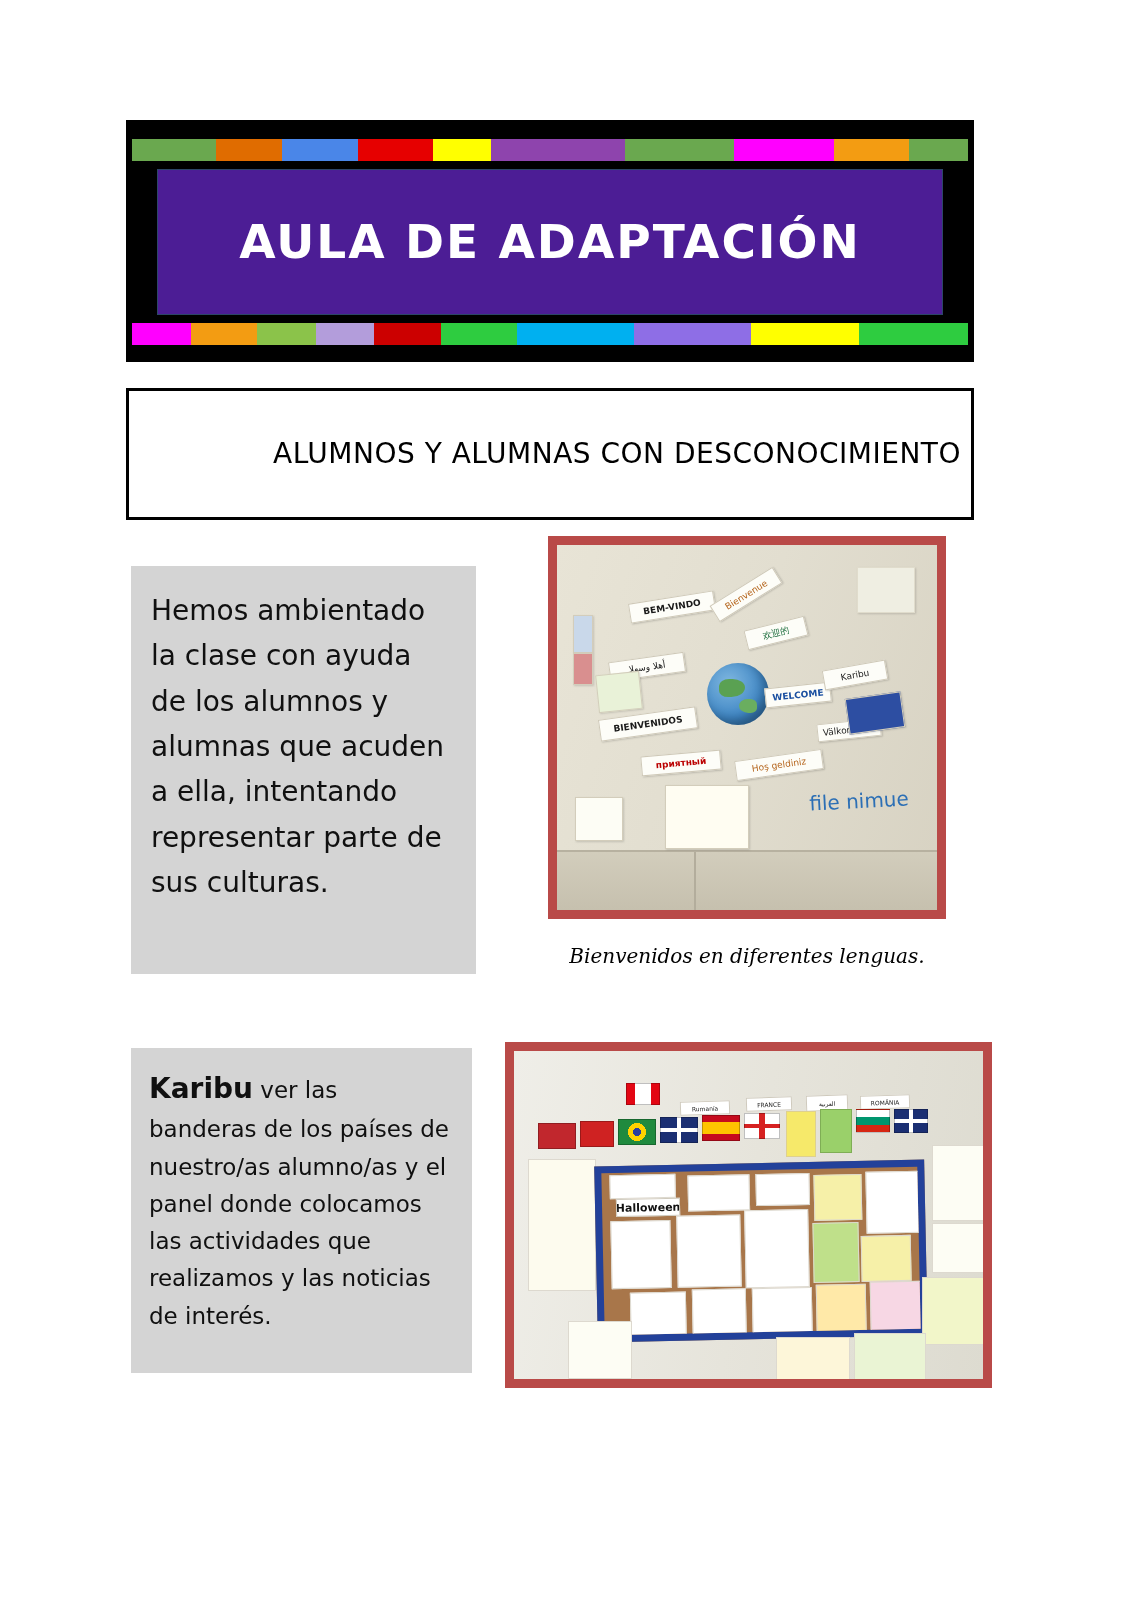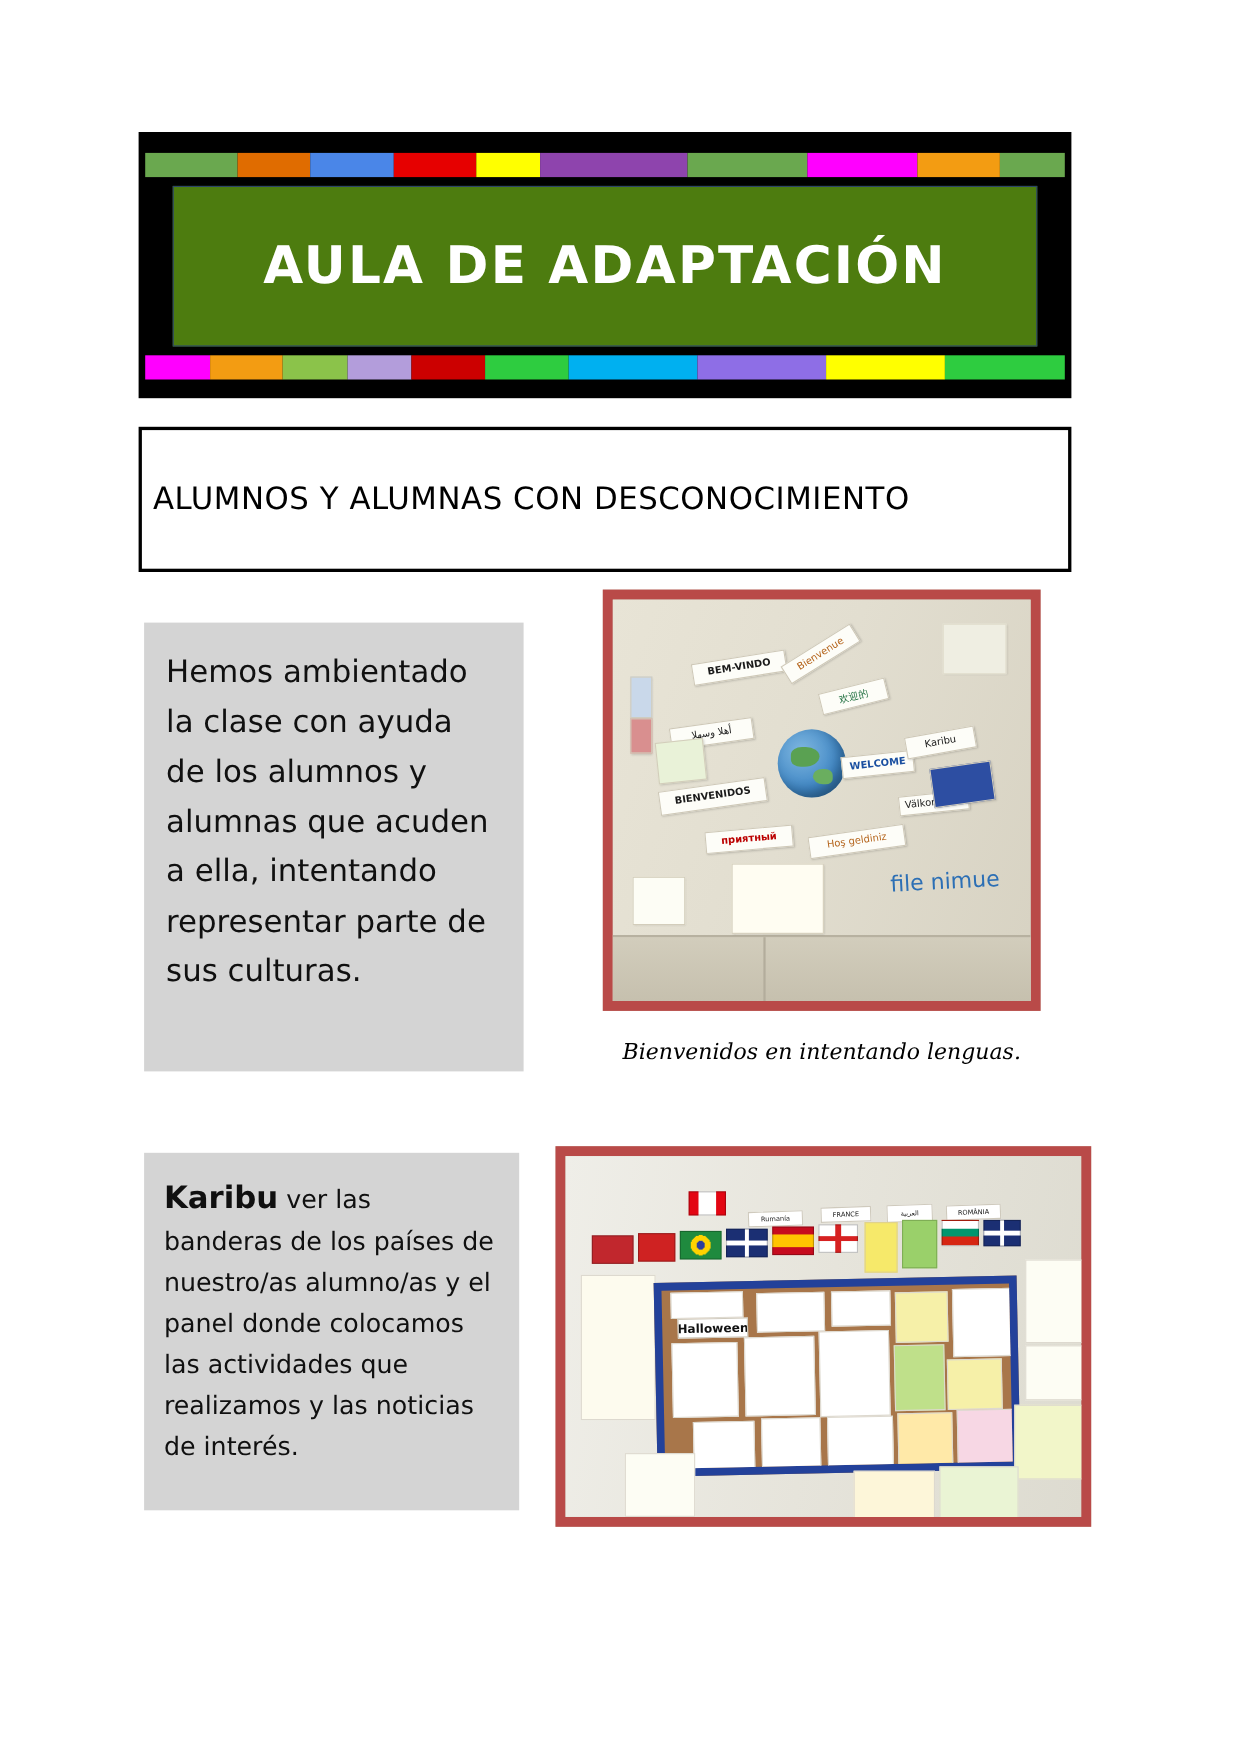--- a/index.html
+++ b/index.html
@@ -42,21 +42,21 @@
   .colorstrip.top { top: 19px; }
   .colorstrip.bottom { top: 203px; }
   .colorstrip .sw { height: 100%; }
 
   .banner-inner {
     position: absolute;
     left: 31px;
     top: 49px;
     width: 786px;
     height: 146px;
-    background: #4d7c0f;
+    background: #4c1d95;
     border: 1px solid #2d4668;
     box-sizing: border-box;
     display: flex;
     flex-direction: column;
     align-items: center;
     justify-content: center;
   }
   .banner-line {
     color: #ffffff;
     font-family: "DejaVu Sans", sans-serif;
@@ -72,21 +72,21 @@
     position: absolute;
     left: 126px;
     top: 388px;
     width: 848px;
     height: 132px;
     border: 3px solid #000000;
     box-sizing: border-box;
     background: #ffffff;
     display: flex;
     flex-direction: column;
-    align-items: flex-start;
+    align-items: flex-end;
     justify-content: center;
     padding: 6px 10px;
   }
   .subtitle-line {
     font-family: "DejaVu Sans", sans-serif;
     font-size: 28px;
     color: #000000;
     letter-spacing: 0.5px;
     line-height: 1.35;
     text-align: center;
@@ -335,21 +335,21 @@
       <div class="card" style="left:16px;top:70px;width:18px;height:36px;background:#c9d8ea;"></div>
       <div class="card" style="left:16px;top:108px;width:18px;height:30px;background:#d98f8f;"></div>
       <div class="card" style="left:290px;top:150px;width:54px;height:34px;background:#2d4ea2;transform:rotate(-8deg);"></div>
       <div class="card" style="left:108px;top:240px;width:82px;height:62px;background:#fffdf2;"></div>
       <div class="card" style="left:18px;top:252px;width:46px;height:42px;background:#fdfdf5;"></div>
       <div class="card" style="left:40px;top:128px;width:42px;height:36px;background:#e9f2d8;transform:rotate(-6deg);"></div>
       <div class="card" style="left:300px;top:22px;width:56px;height:44px;background:#efeee2;border-color:#e0dccc;"></div>
     </div>
   </div>
 
-  <div class="caption">Bienvenidos en intentando lenguas.</div>
+  <div class="caption">Bienvenidos en diferentes lenguas.</div>
 
   <div class="textblock" id="block2">
     <div class="blocktext"><span class="lead">Karibu</span><span> ver las banderas de los países de nuestro/as alumno/as y el panel  donde colocamos las actividades que realizamos y las noticias de interés.</span></div>
   </div>
 
   <div class="photo-frame" id="photo2">
     <div class="wall2">
 
       <div class="tinytext" style="left:166px;top:50px;width:48px;height:12px;transform:rotate(-2deg);">Rumanía</div>
       <div class="tinytext" style="left:232px;top:46px;width:44px;height:12px;transform:rotate(-2deg);">FRANCE</div>

